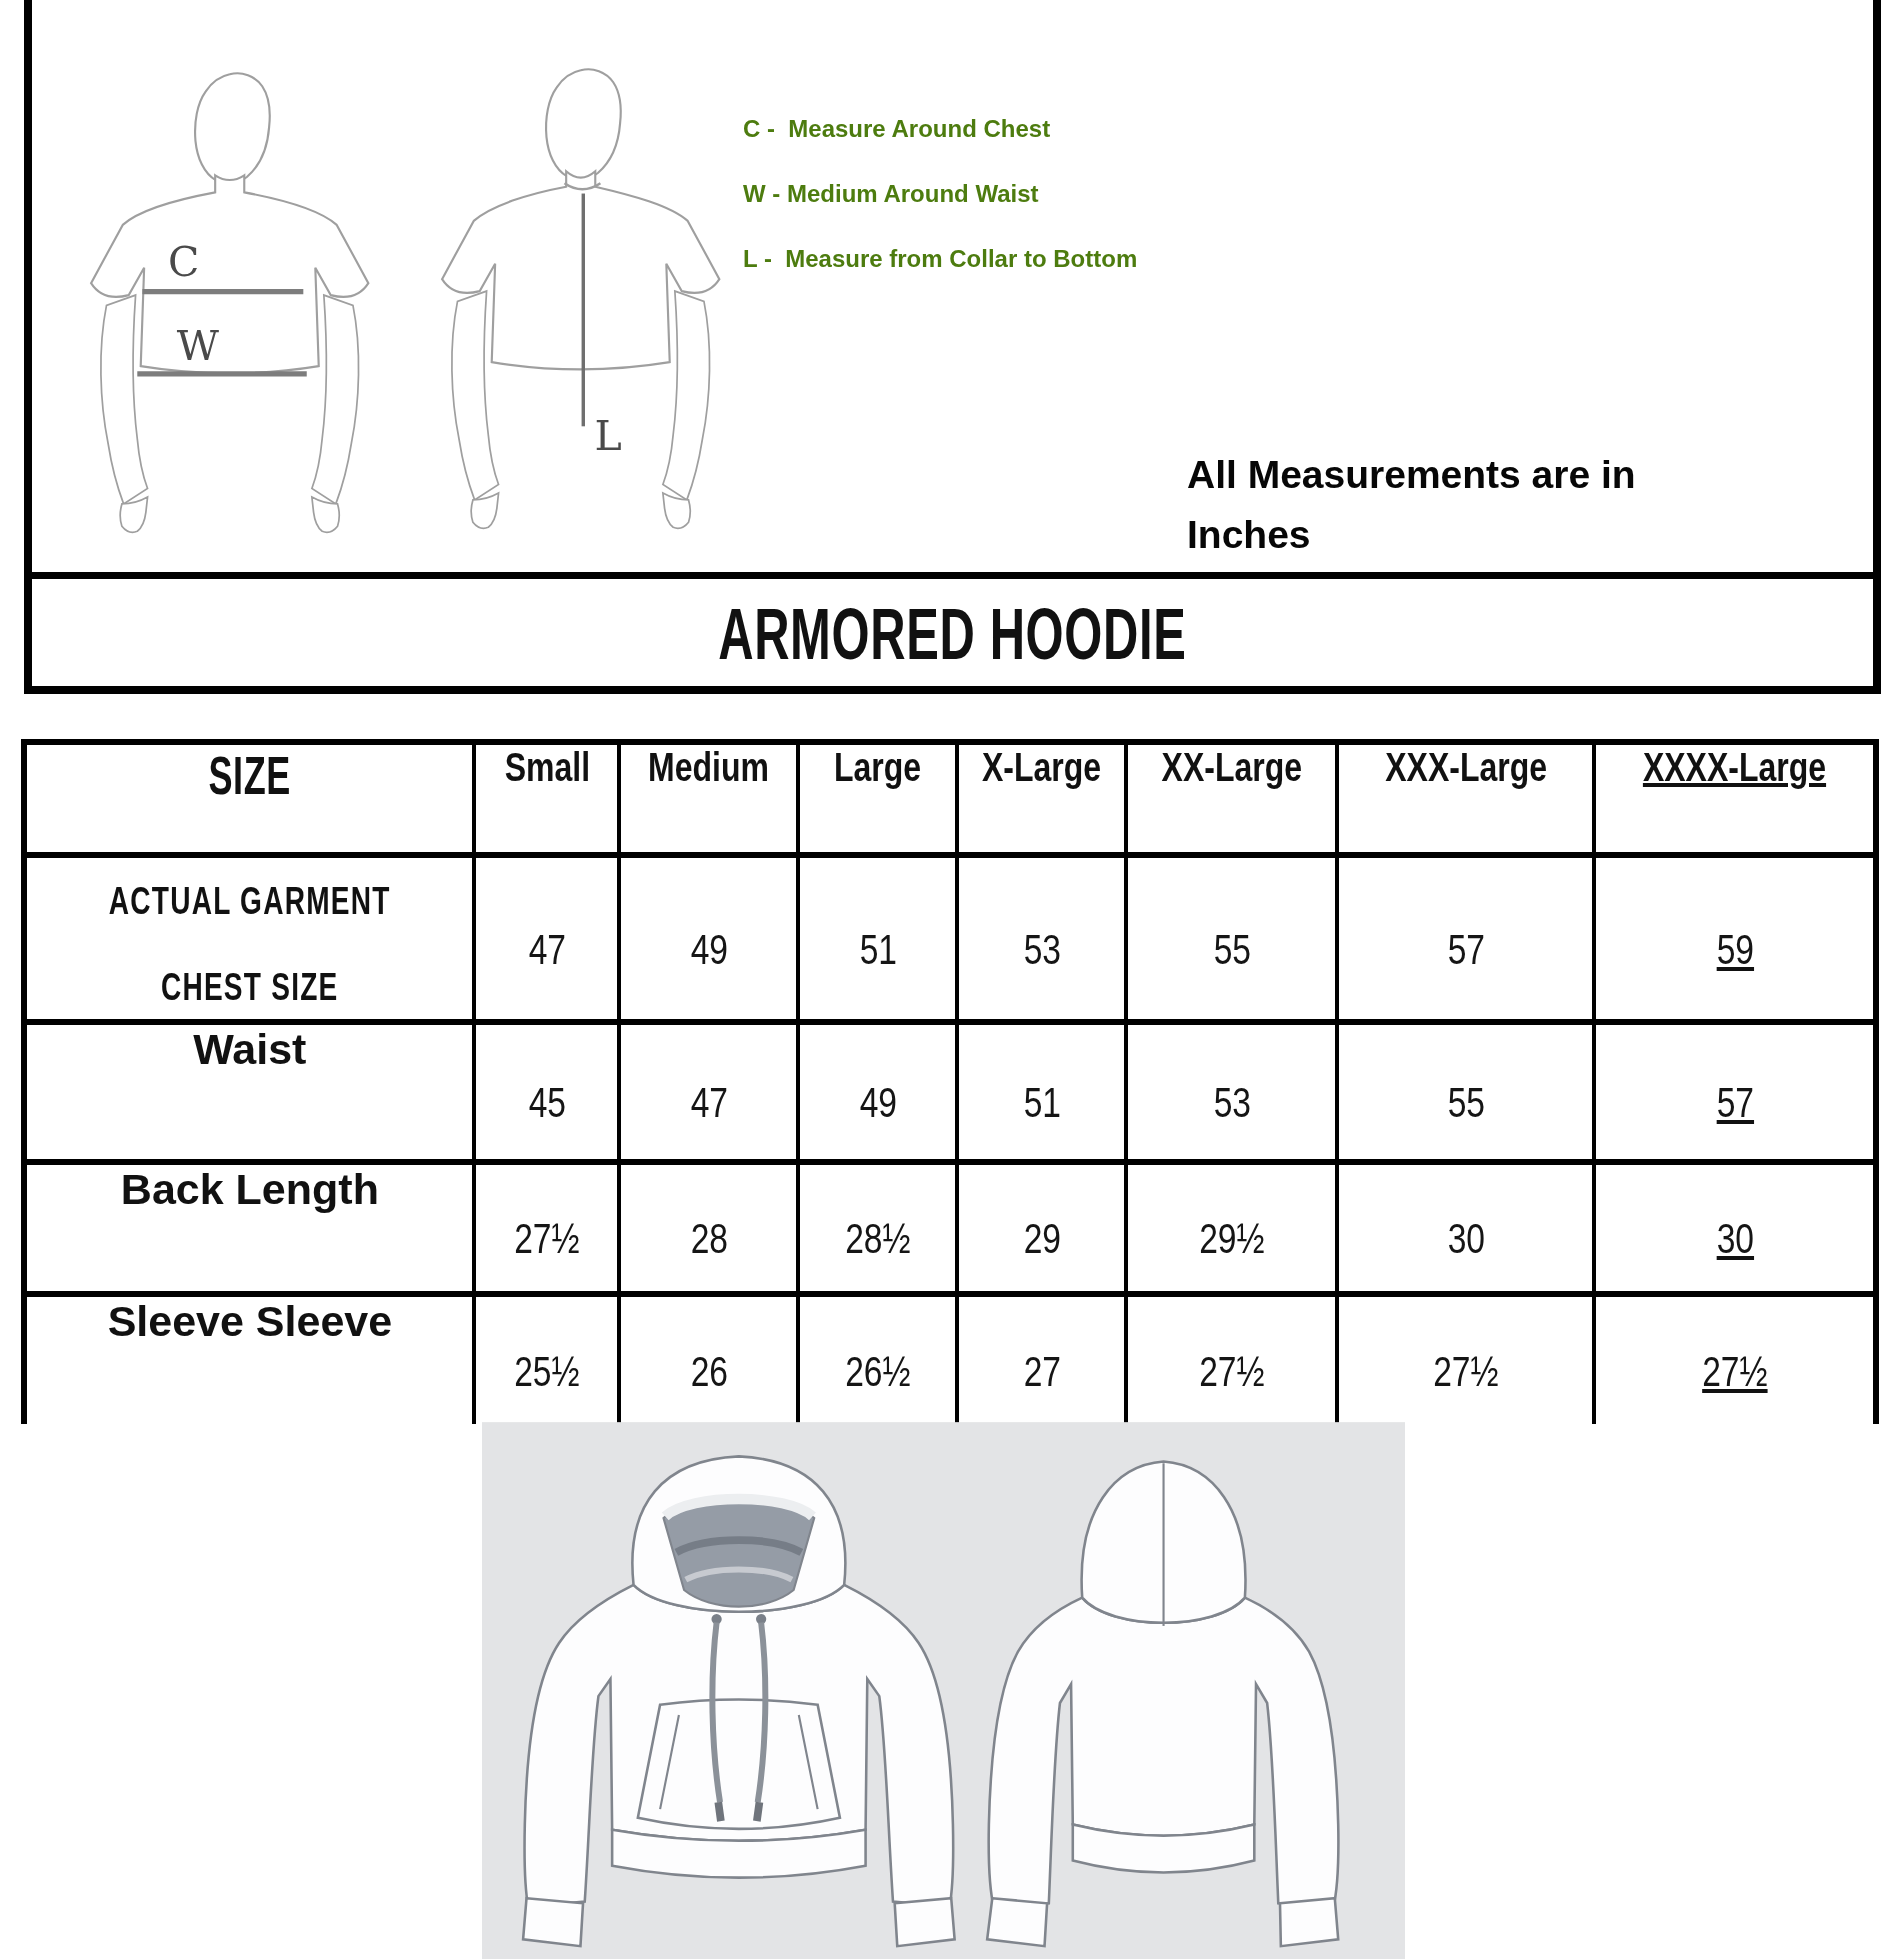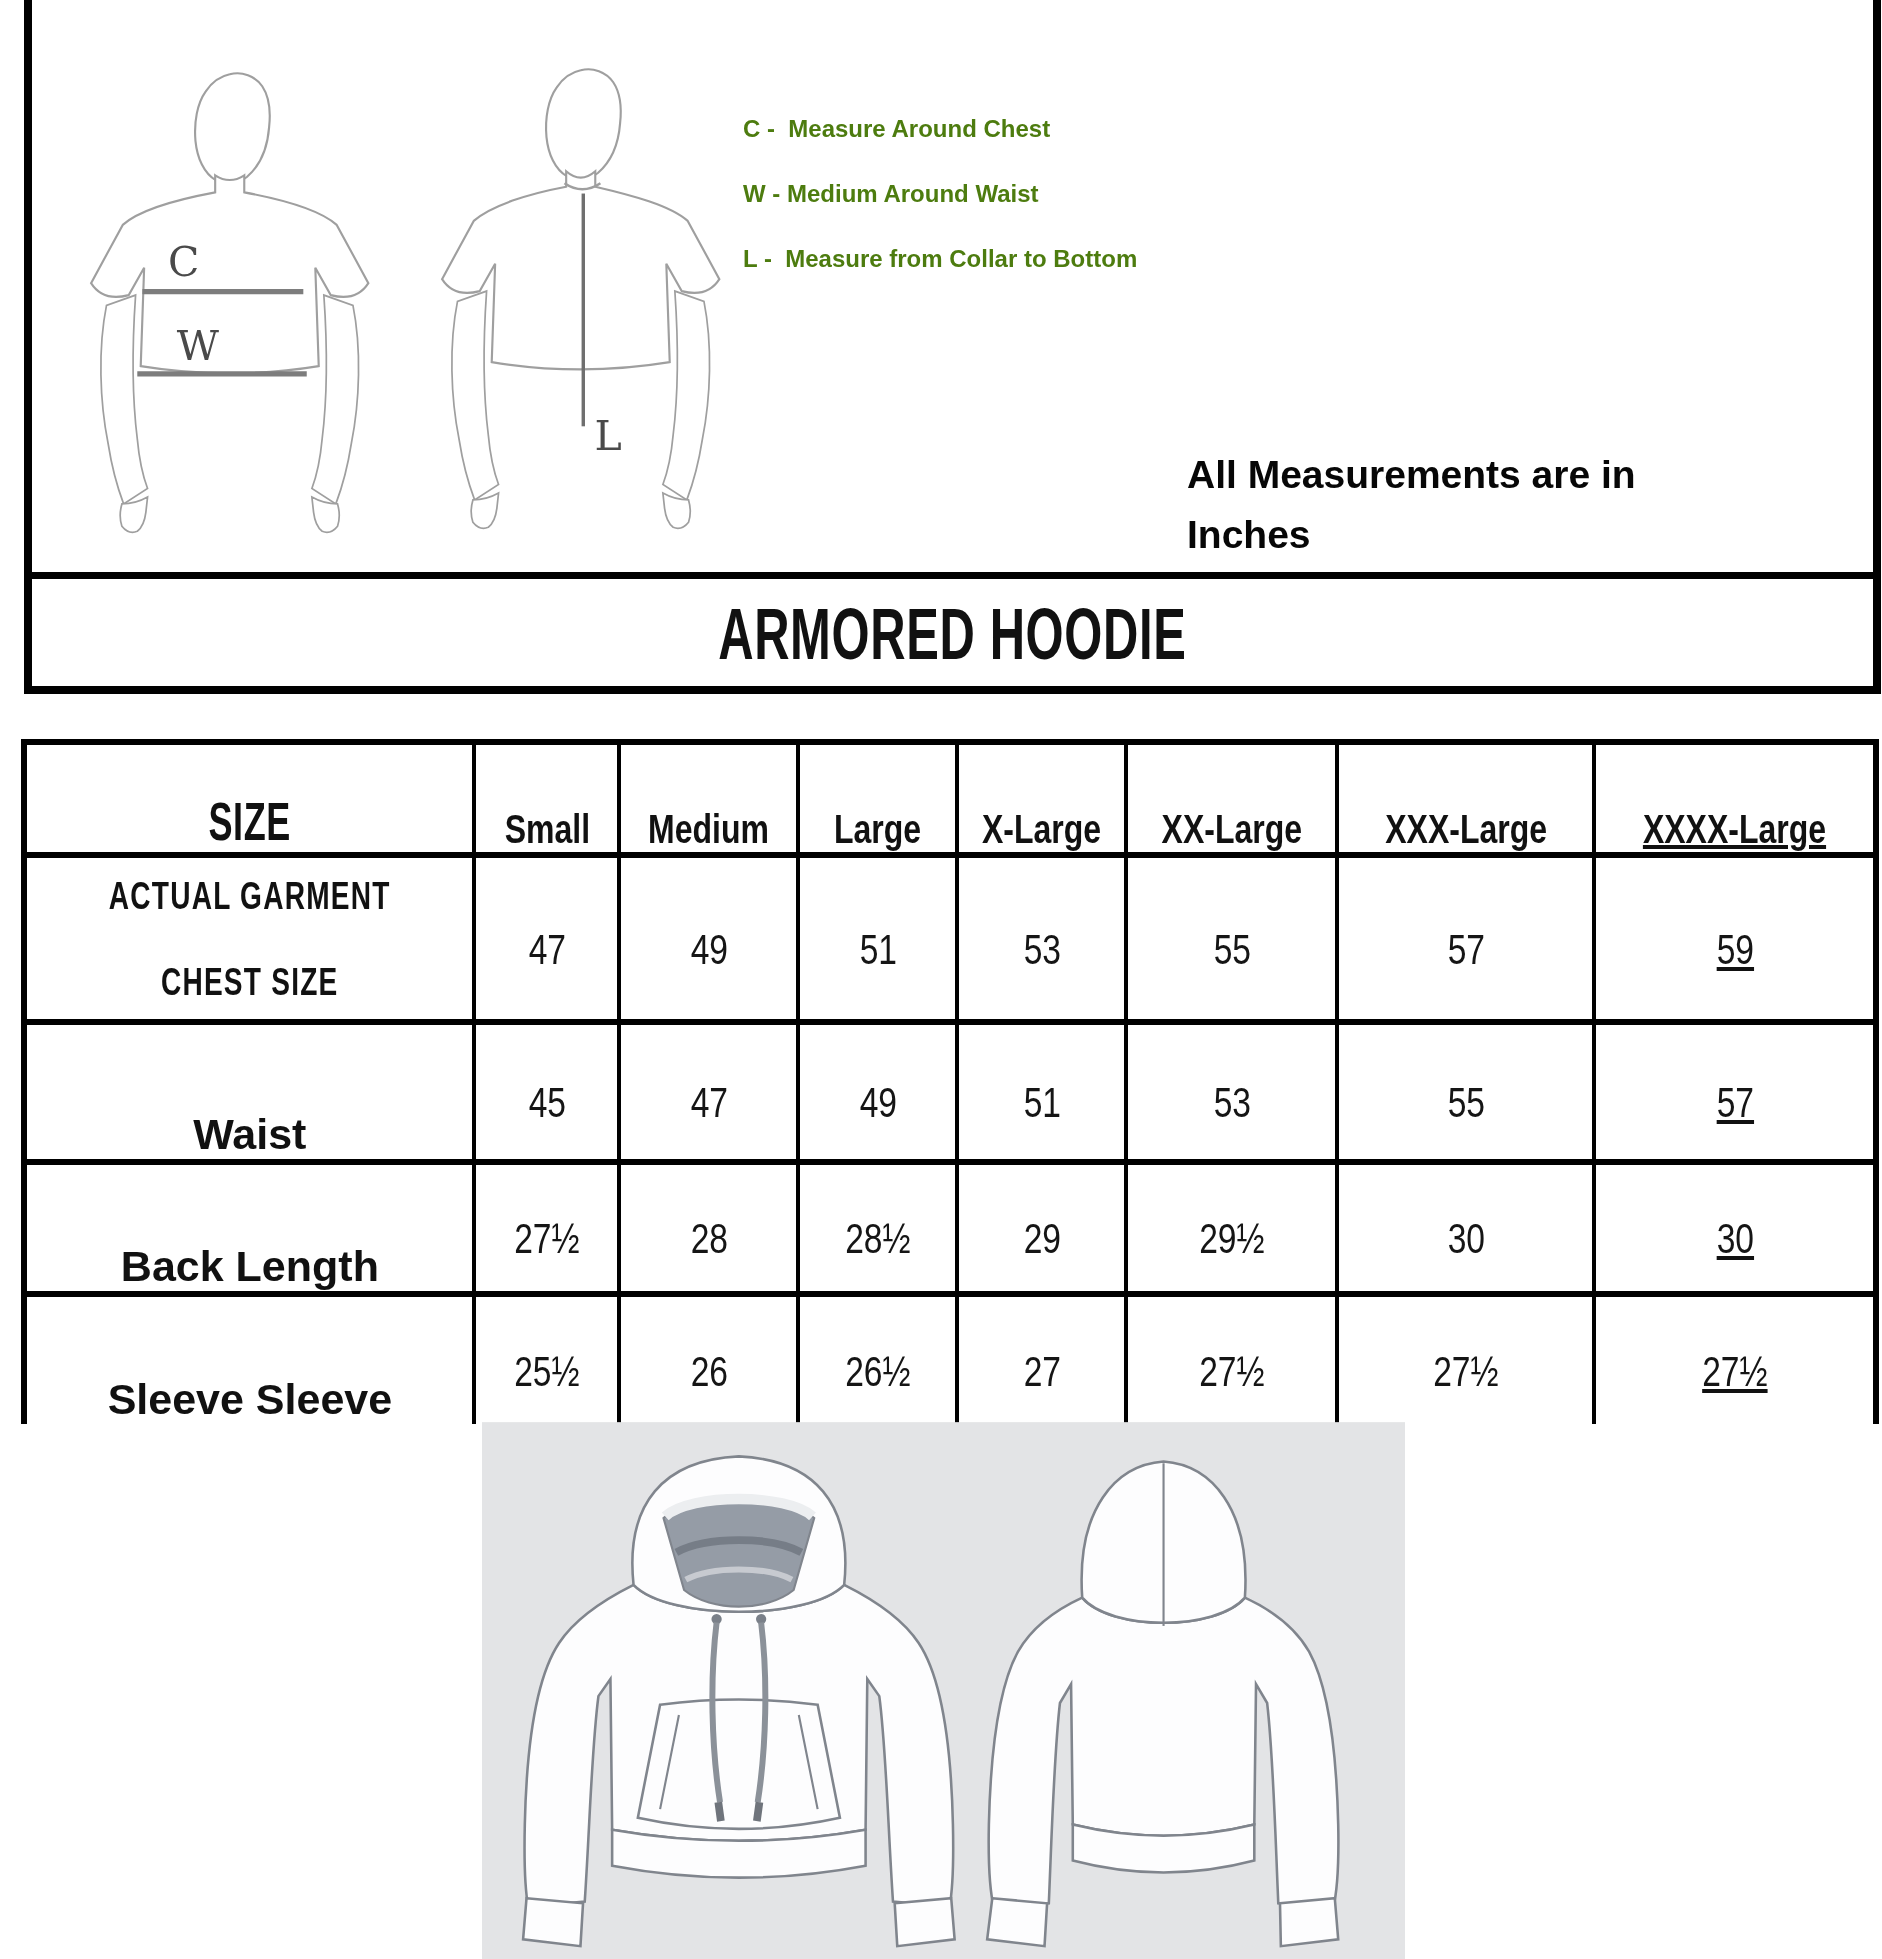--- a/index.html
+++ b/index.html
@@ -21,31 +21,31 @@
   .heavy{font-weight:bold;letter-spacing:0.9px;display:inline-block;transform:scaleX(.68);}
   #title .heavy{font-size:72px;}
 
   
   #size-table{position:absolute;left:21.4px;top:739px;width:1846px;
       display:grid;
       grid-template-columns:449px 145px 179px 159px 169px 211px 257px 277px;
       grid-template-rows:113px 167px 140px 132px 127px;
       border-top:6.8px solid #000;border-left:6px solid #000;border-right:6px solid #000;
       box-sizing:content-box;background:#fff;}
-  .cell{display:flex;align-items:flex-end;justify-content:center;
+  .cell{display:flex;align-items:flex-start;justify-content:center;
         border-right:4.3px solid #000;border-bottom:6.8px solid #000;box-sizing:border-box;}
   .cell.lastcol{border-right:none;text-decoration:underline;}
   .cell.lastrow{border-bottom:none;}
   .cond{display:inline-block;transform:scaleX(.8);white-space:nowrap;}
   .hdr .cond{font-weight:bold;font-size:40px;}
   .hdr.sizehead .heavy{font-size:53px;}
   .val{align-items:center;padding-top:22px;}
   .val .cond{font-size:42px;font-weight:normal;color:#151515;}
   .rowlabel{font-weight:bold;font-size:43px;}
-  .rowlabel.twolines{align-items:center;}
+  .rowlabel.twolines{align-items:flex-start;}
   .rowlabel.twolines .heavy{font-size:39px;line-height:86px;white-space:pre-line;
        text-align:center;transform:scaleX(.72);letter-spacing:1.7px;}
 
   
   #hoodie-block{position:absolute;left:482px;top:1422px;width:923px;height:538px;}
 
   svg{display:block;}
   text.figlabel{font-family:"DejaVu Serif", serif;fill:#4a4a4a;}
 </style>
 </head>

